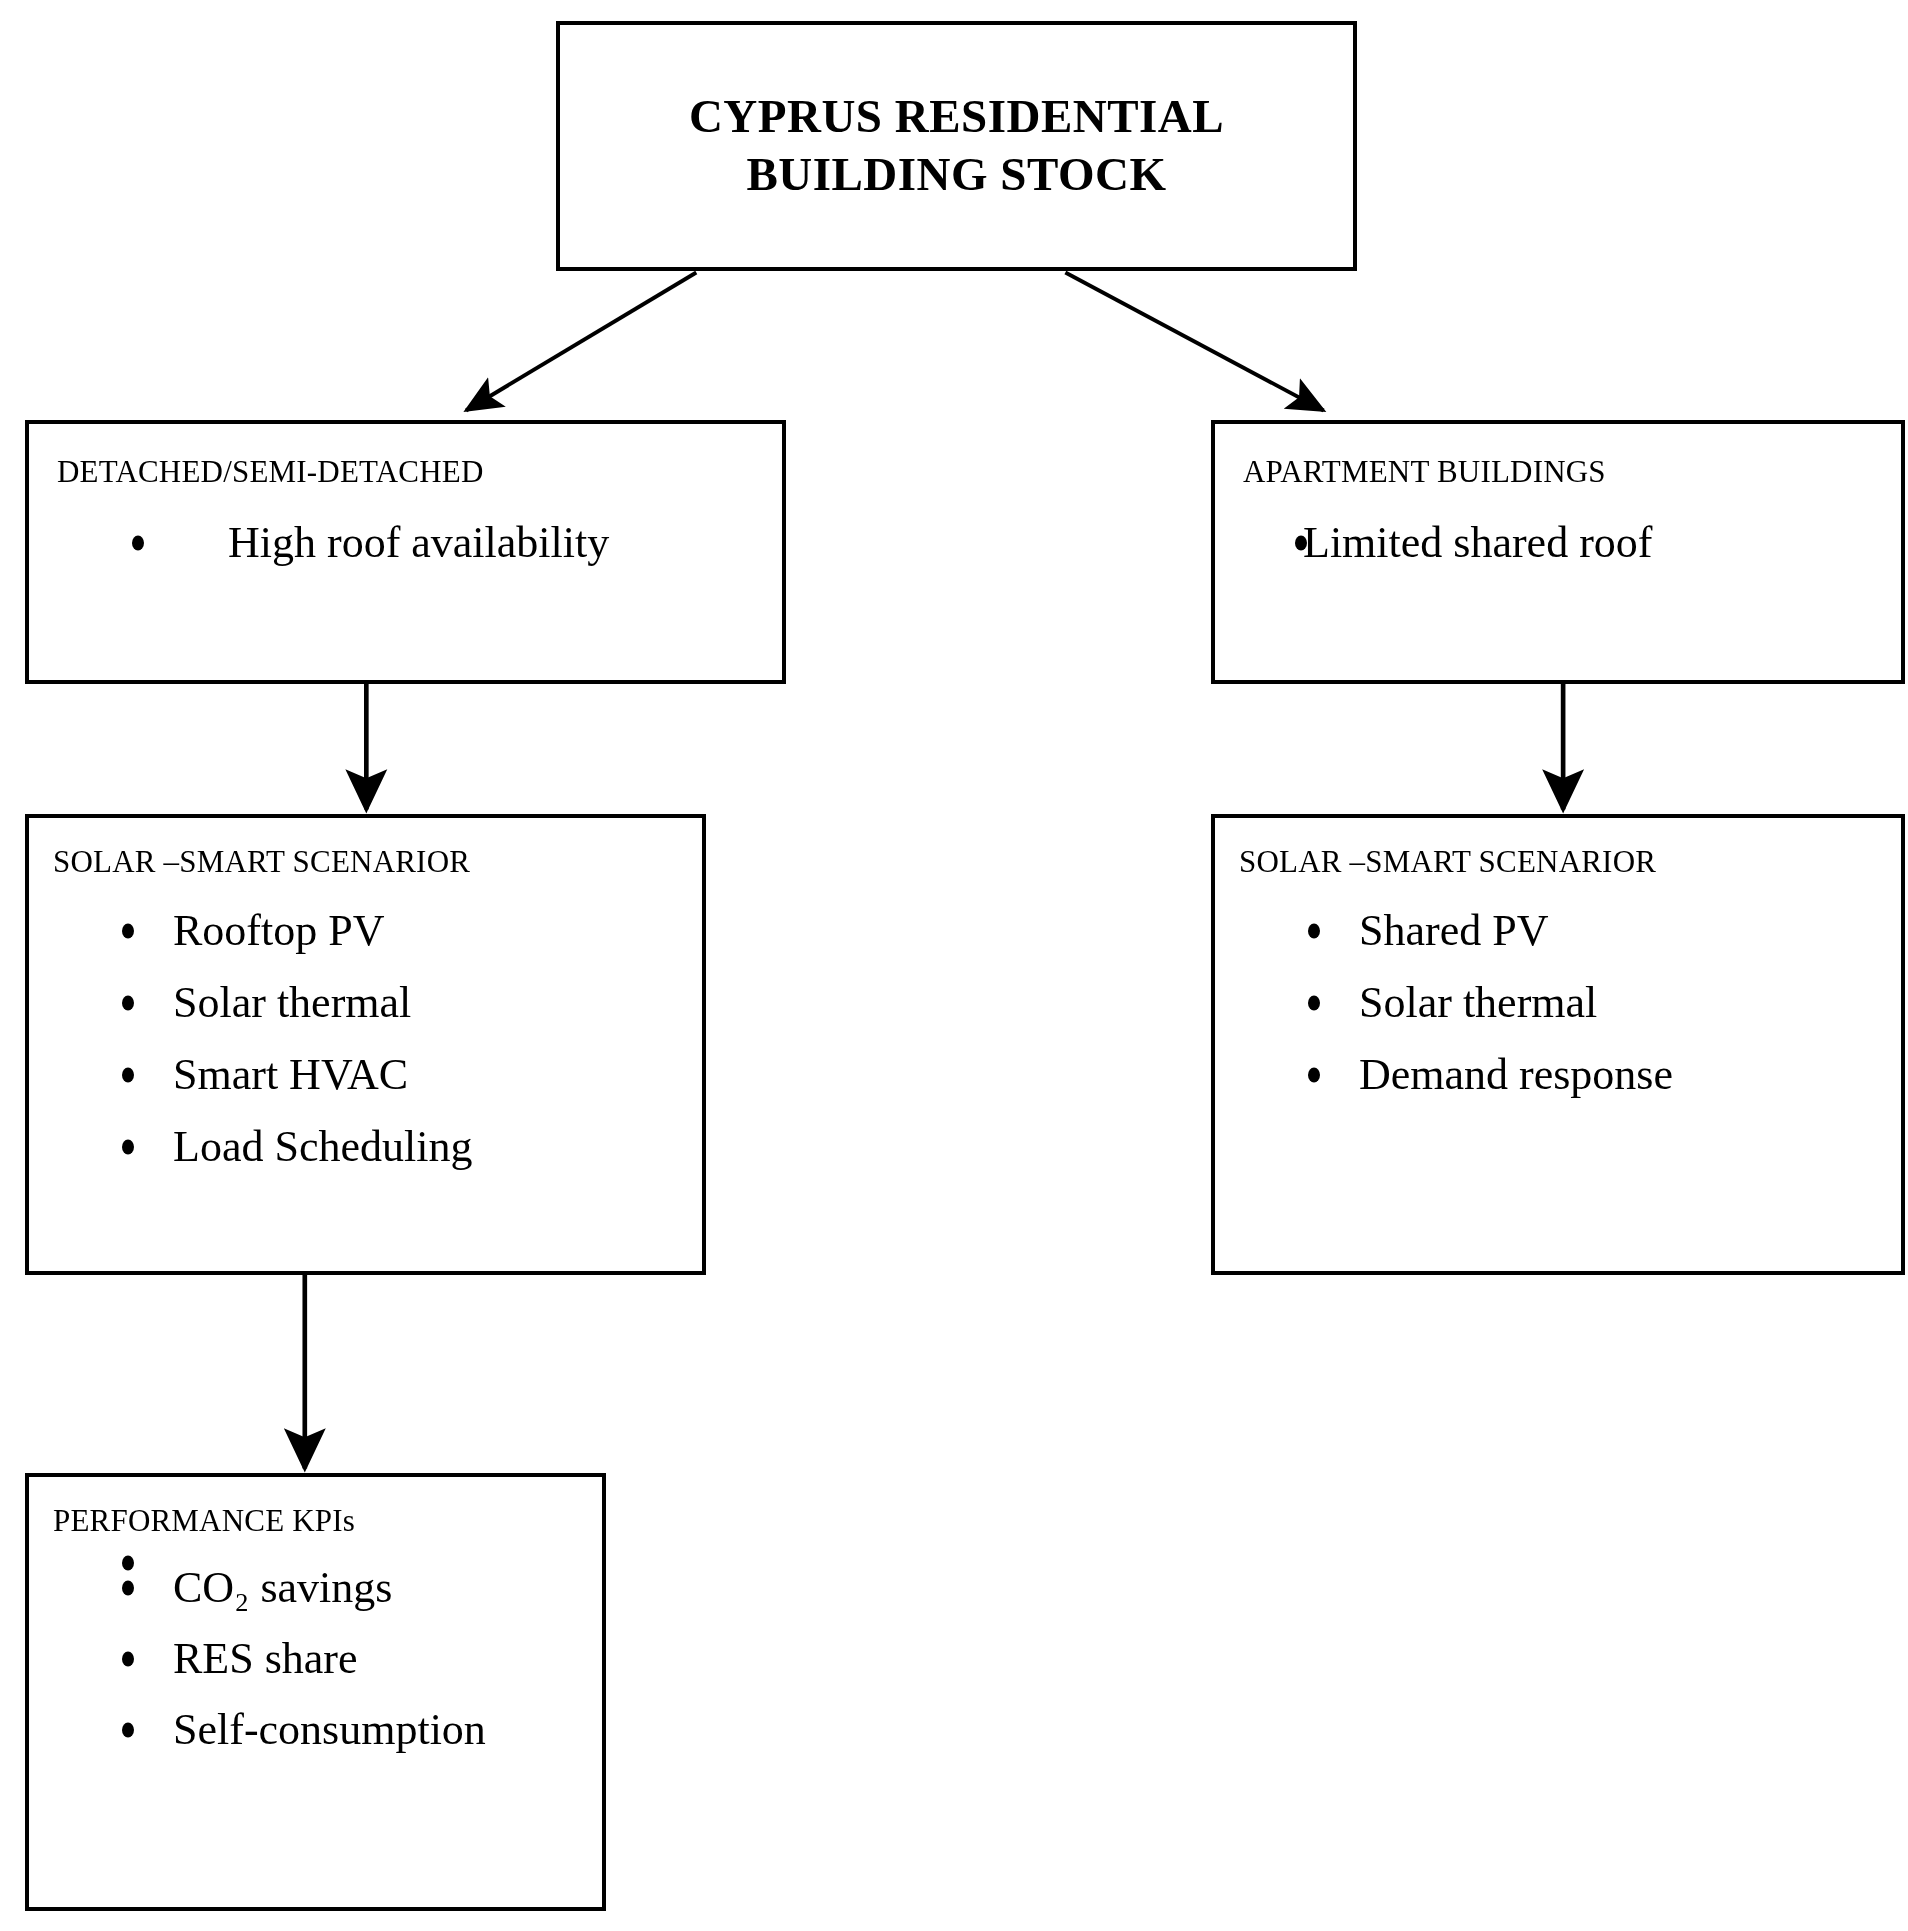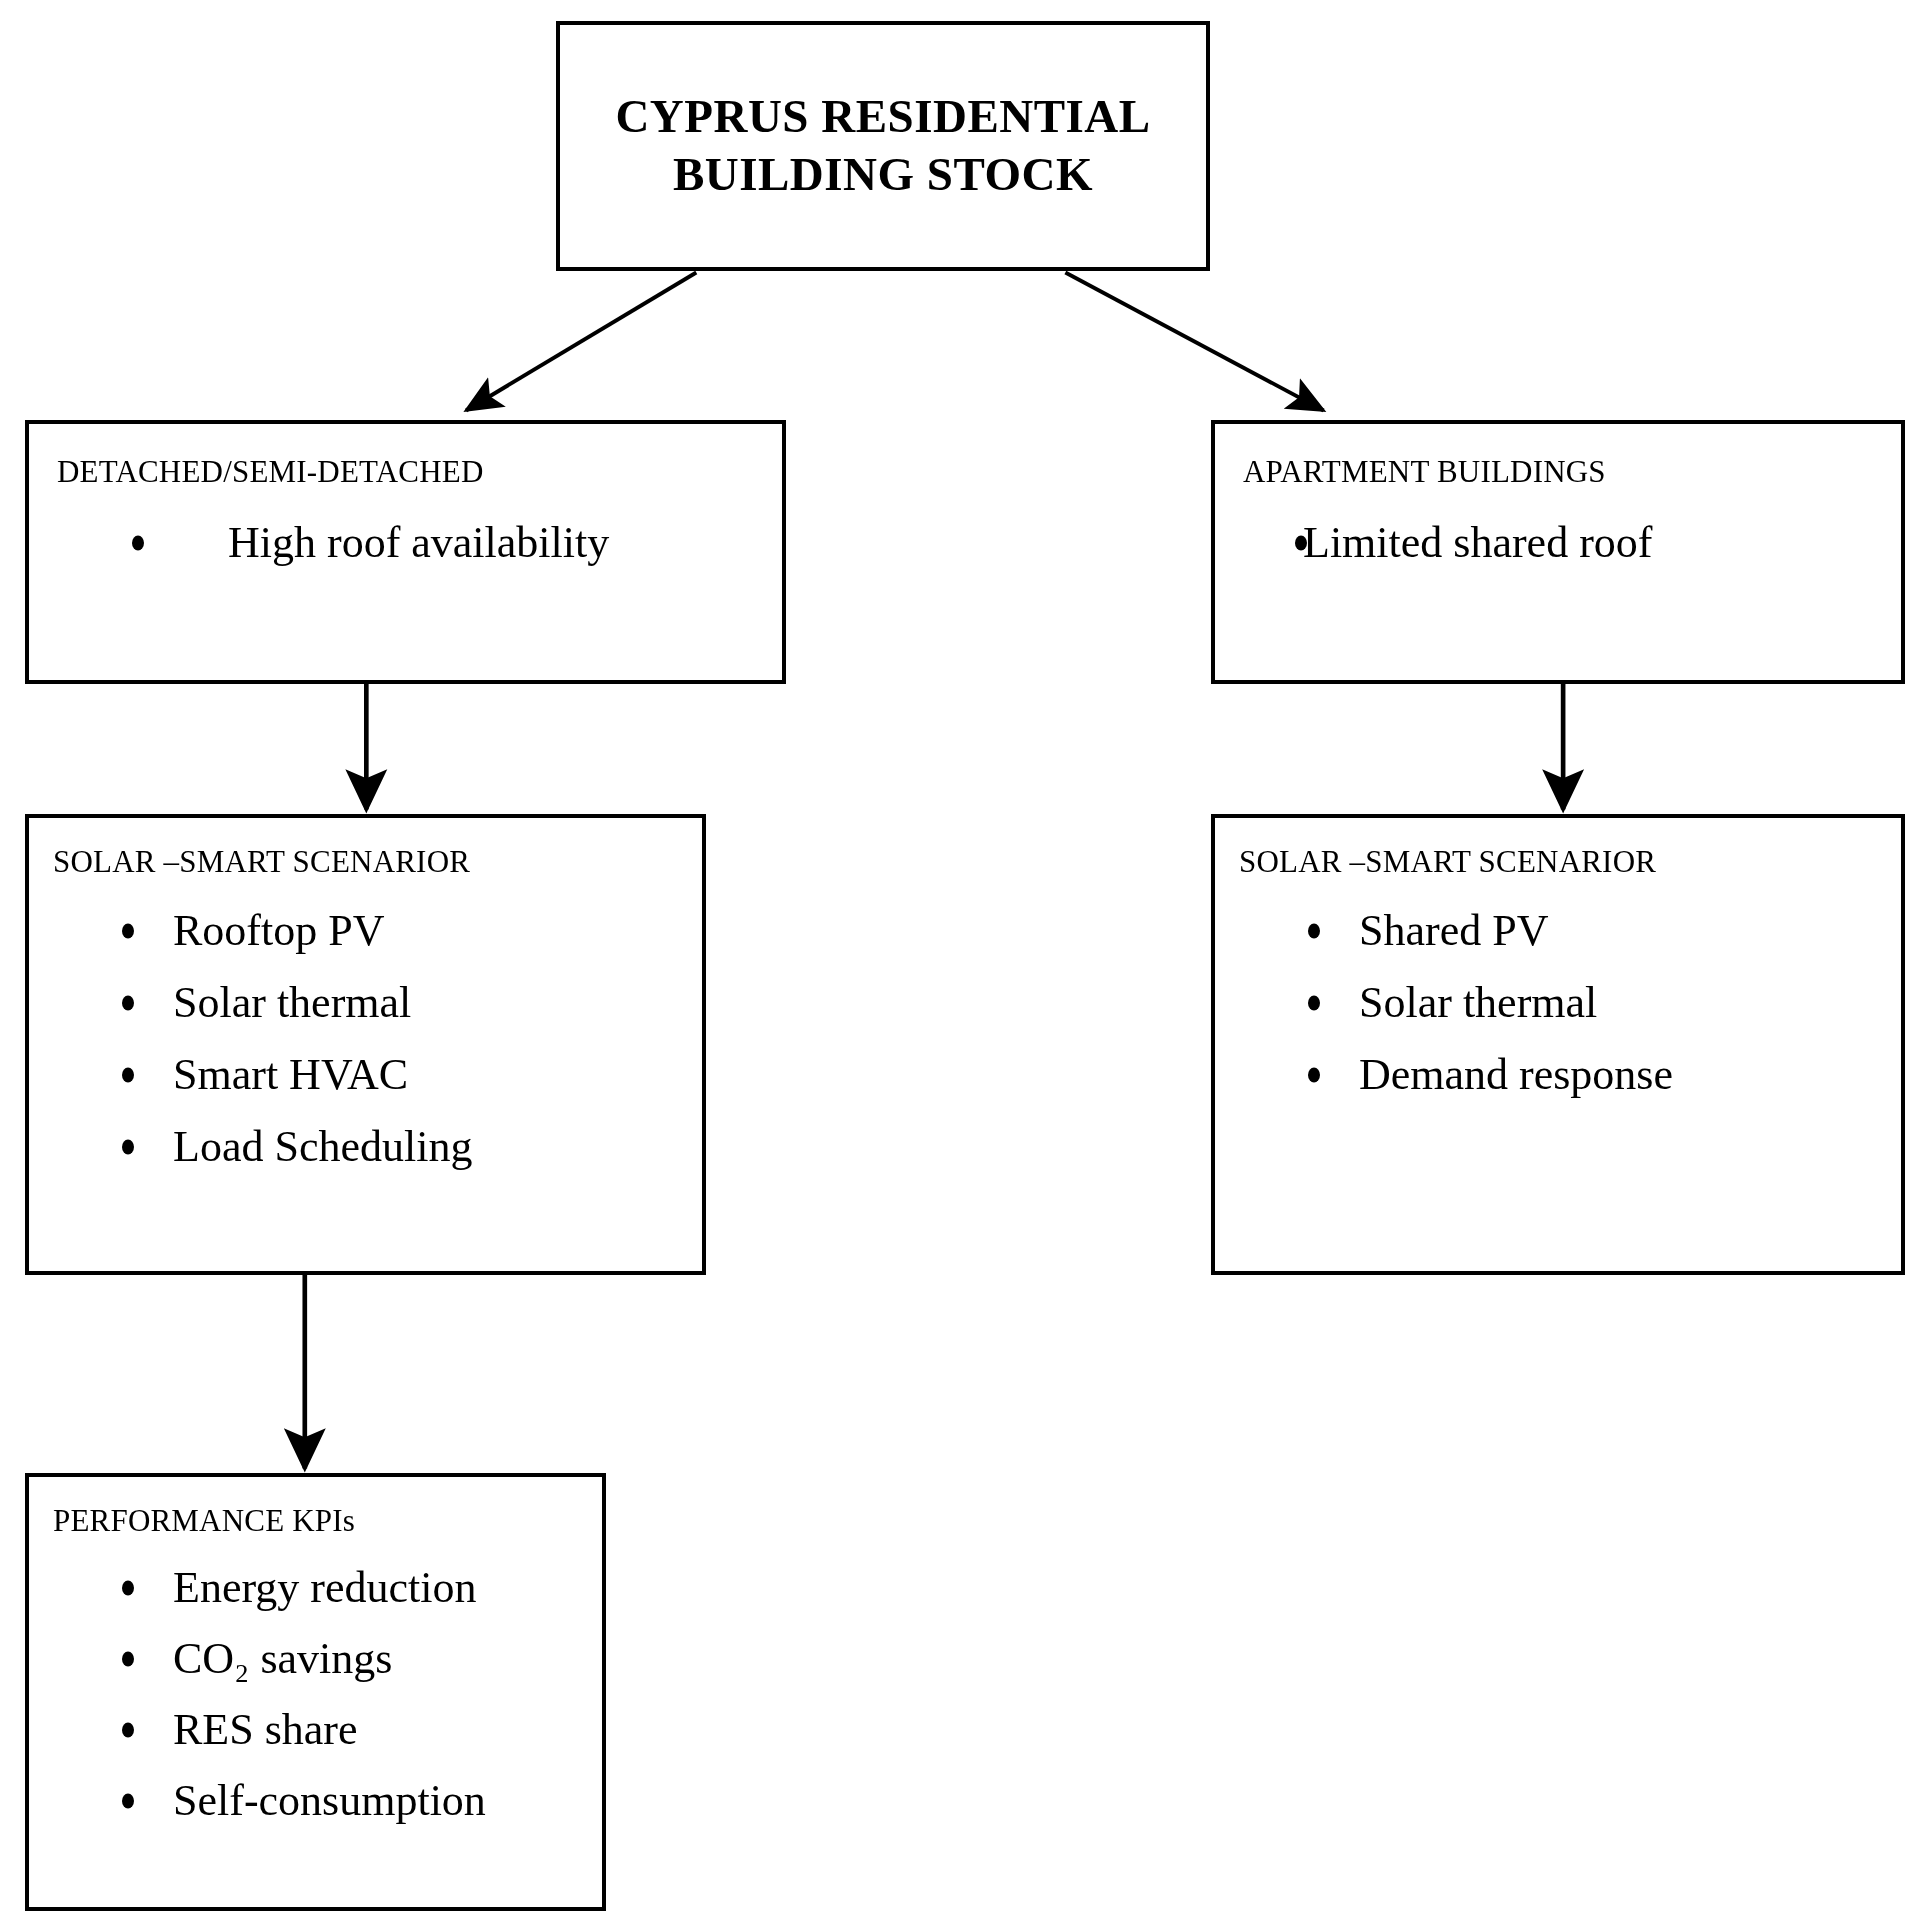--- a/index.html
+++ b/index.html
@@ -29,21 +29,21 @@
     position: absolute;
     box-sizing: border-box;
     border: 4.7px solid #000000;
     background: #ffffff;
     z-index: 2;
   }
   
   #node-root {
     left: 556px;
     top: 20.5px;
-    width: 654px;
+    width: 801px;
     height: 250px;
     display: flex;
     flex-direction: column;
     align-items: center;
     justify-content: center;
   }
   #node-root .root-line {
     font-weight: bold;
     font-size: 47px;
     line-height: 1.22;
@@ -232,21 +232,20 @@
         <span class="bullet-text">Demand response</span>
       </li>
     </ul>
   </div>
 
   <div class="node listnode" id="node-kpi">
     <div class="node-title">PERFORMANCE KPIs</div>
     <ul class="node-bullets">
       <li>
         <span class="bullet-dot"></span>
-        <span class="bullet-text">Energy reduction</span>
       </li>
       <li>
         <span class="bullet-dot"></span>
         <span class="bullet-text">CO₂ savings</span>
       </li>
       <li>
         <span class="bullet-dot"></span>
         <span class="bullet-text">RES share</span>
       </li>
       <li>

